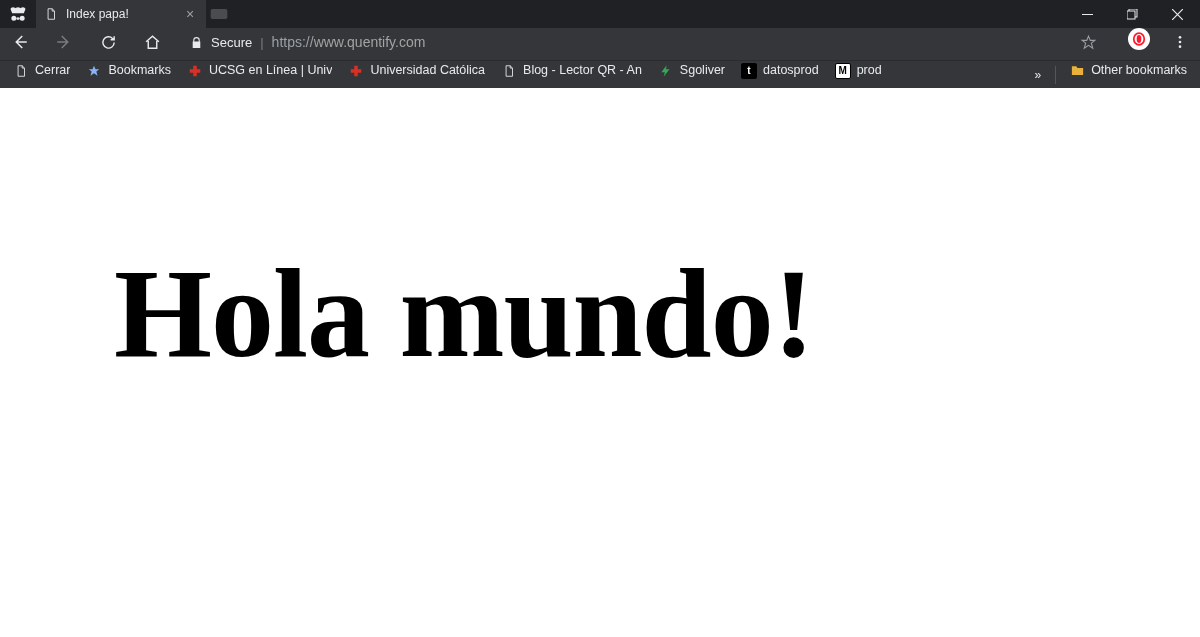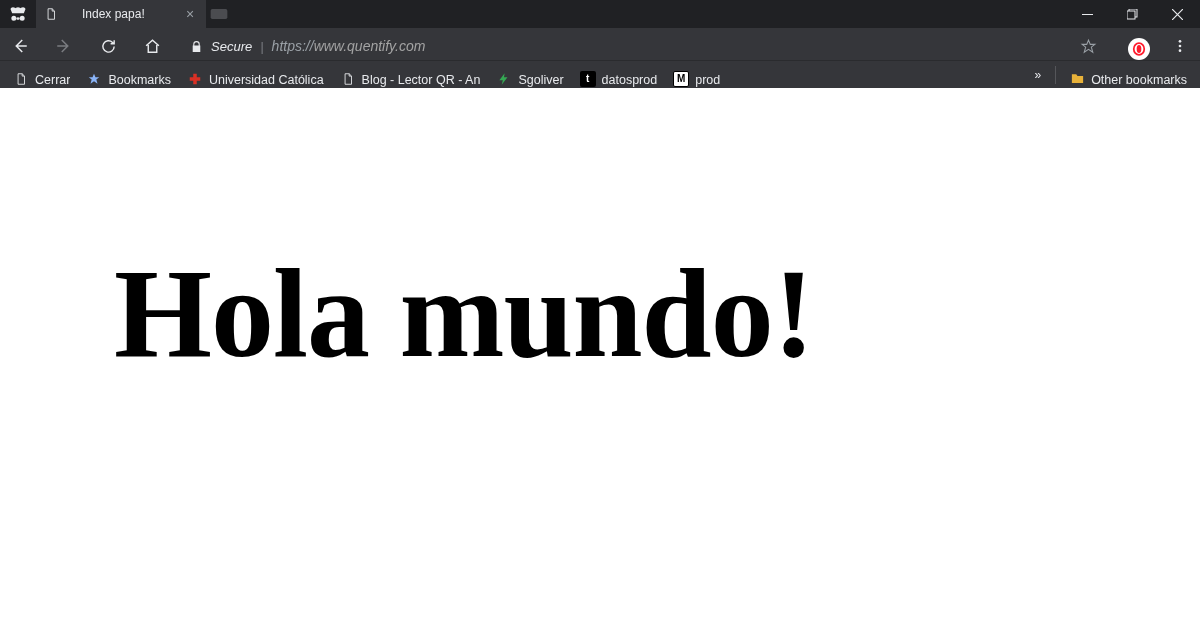--- a/index.html
+++ b/index.html
@@ -32,21 +32,21 @@
       display: flex; align-items: center; justify-content: center;
     }
     .incognito-badge svg { width: 20px; height: 20px; }
     .tab {
       display: flex;
       align-items: center;
       height: 28px;
       padding: 0 8px;
       background: #35363a;
       min-width: 170px;
-      gap: 24px;
+      gap: 8px;
       position: relative;
     }
     .tab .fav { width: 14px; height: 14px; display: inline-flex; }
     .tab .title { color: #e8eaed; font-size: 12px; flex: 1; white-space: nowrap; overflow: hidden; text-overflow: ellipsis; }
     .tab .close { color: #9aa0a6; font-size: 14px; width: 16px; text-align: center; }
     .new-tab {
       width: 26px; height: 28px; display: flex; align-items: center; justify-content: center;
       color: #9aa0a6;
     }
     .window-controls {
@@ -57,24 +57,23 @@
     .win-btn {
       width: 45px; display: flex; align-items: center; justify-content: center;
       color: #e8eaed;
     }
 
     
     .toolbar {
       height: 32px;
       background: #35363a;
       display: flex;
-      align-items: flex-end;
+      align-items: flex-start;
       padding: 0 6px;
       gap: 16px;
-      font-style: italic;
     }
     .nav-btn { width: 28px; height: 28px; display: flex; align-items: center; justify-content: center; color: #e8eaed; border-radius: 50%; }
     .nav-btn.dim { color: #7a7c80; }
     .omnibox {
       flex: 1;
       display: flex;
       align-items: center;
       gap: 8px;
       padding: 0 8px;
       height: 28px;
@@ -95,21 +94,21 @@
     .bookmarks-bar {
       height: 28px;
       background: #35363a;
       border-top: 1px solid #2a2b2e;
       display: flex;
       align-items: center;
       padding: 0 6px;
       gap: 2px;
     }
     .bm {
-      display: flex; align-items: flex-end; gap: 6px;
+      display: flex; align-items: flex-start; gap: 6px;
       padding: 0 7px; height: 24px;
       color: #e8eaed; font-size: 12.5px;
       border-radius: 3px;
       white-space: nowrap;
     }
     .bm .ico { width: 16px; height: 16px; display: inline-flex; align-items:center; justify-content:center; }
     .bm .lbl { max-width: 170px; overflow: hidden; text-overflow: ellipsis; }
     .overflow { margin-left: auto; color:#e8eaed; padding:0 8px; font-size:12px; }
     .bar-sep { width:1px; height:18px; background:#55565a; margin:0 4px; }
     .folder-icon svg { fill:#e8b23a; }
@@ -256,20 +255,28 @@
 
     <div class="bm">
       <span class="ico star-blue">
           <svg viewBox="0 0 24 24" width="14" height="14">
             <path d="M12 3l2.5 6H21l-5 4 2 7-6-4-6 4 2-7-5-4h6.5z"></path>
           </svg>
         </span>
       <span class="lbl">Bookmarks</span>
     </div>
 
+    <div class="bm">
+      <span class="ico red-cross">
+          <svg viewBox="0 0 24 24" width="14" height="14">
+            <path d="M9 3h6v6h6v6h-6v6H9v-6H3V9h6z"></path>
+          </svg>
+        </span>
+      <span class="lbl">UCSG en Línea | Univ</span>
+    </div>
 
     <div class="bm">
       <span class="ico red-cross">
           <svg viewBox="0 0 24 24" width="14" height="14">
             <path d="M9 3h6v6h6v6h-6v6H9v-6H3V9h6z"></path>
           </svg>
         </span>
       <span class="lbl">Universidad Católica</span>
     </div>
 

